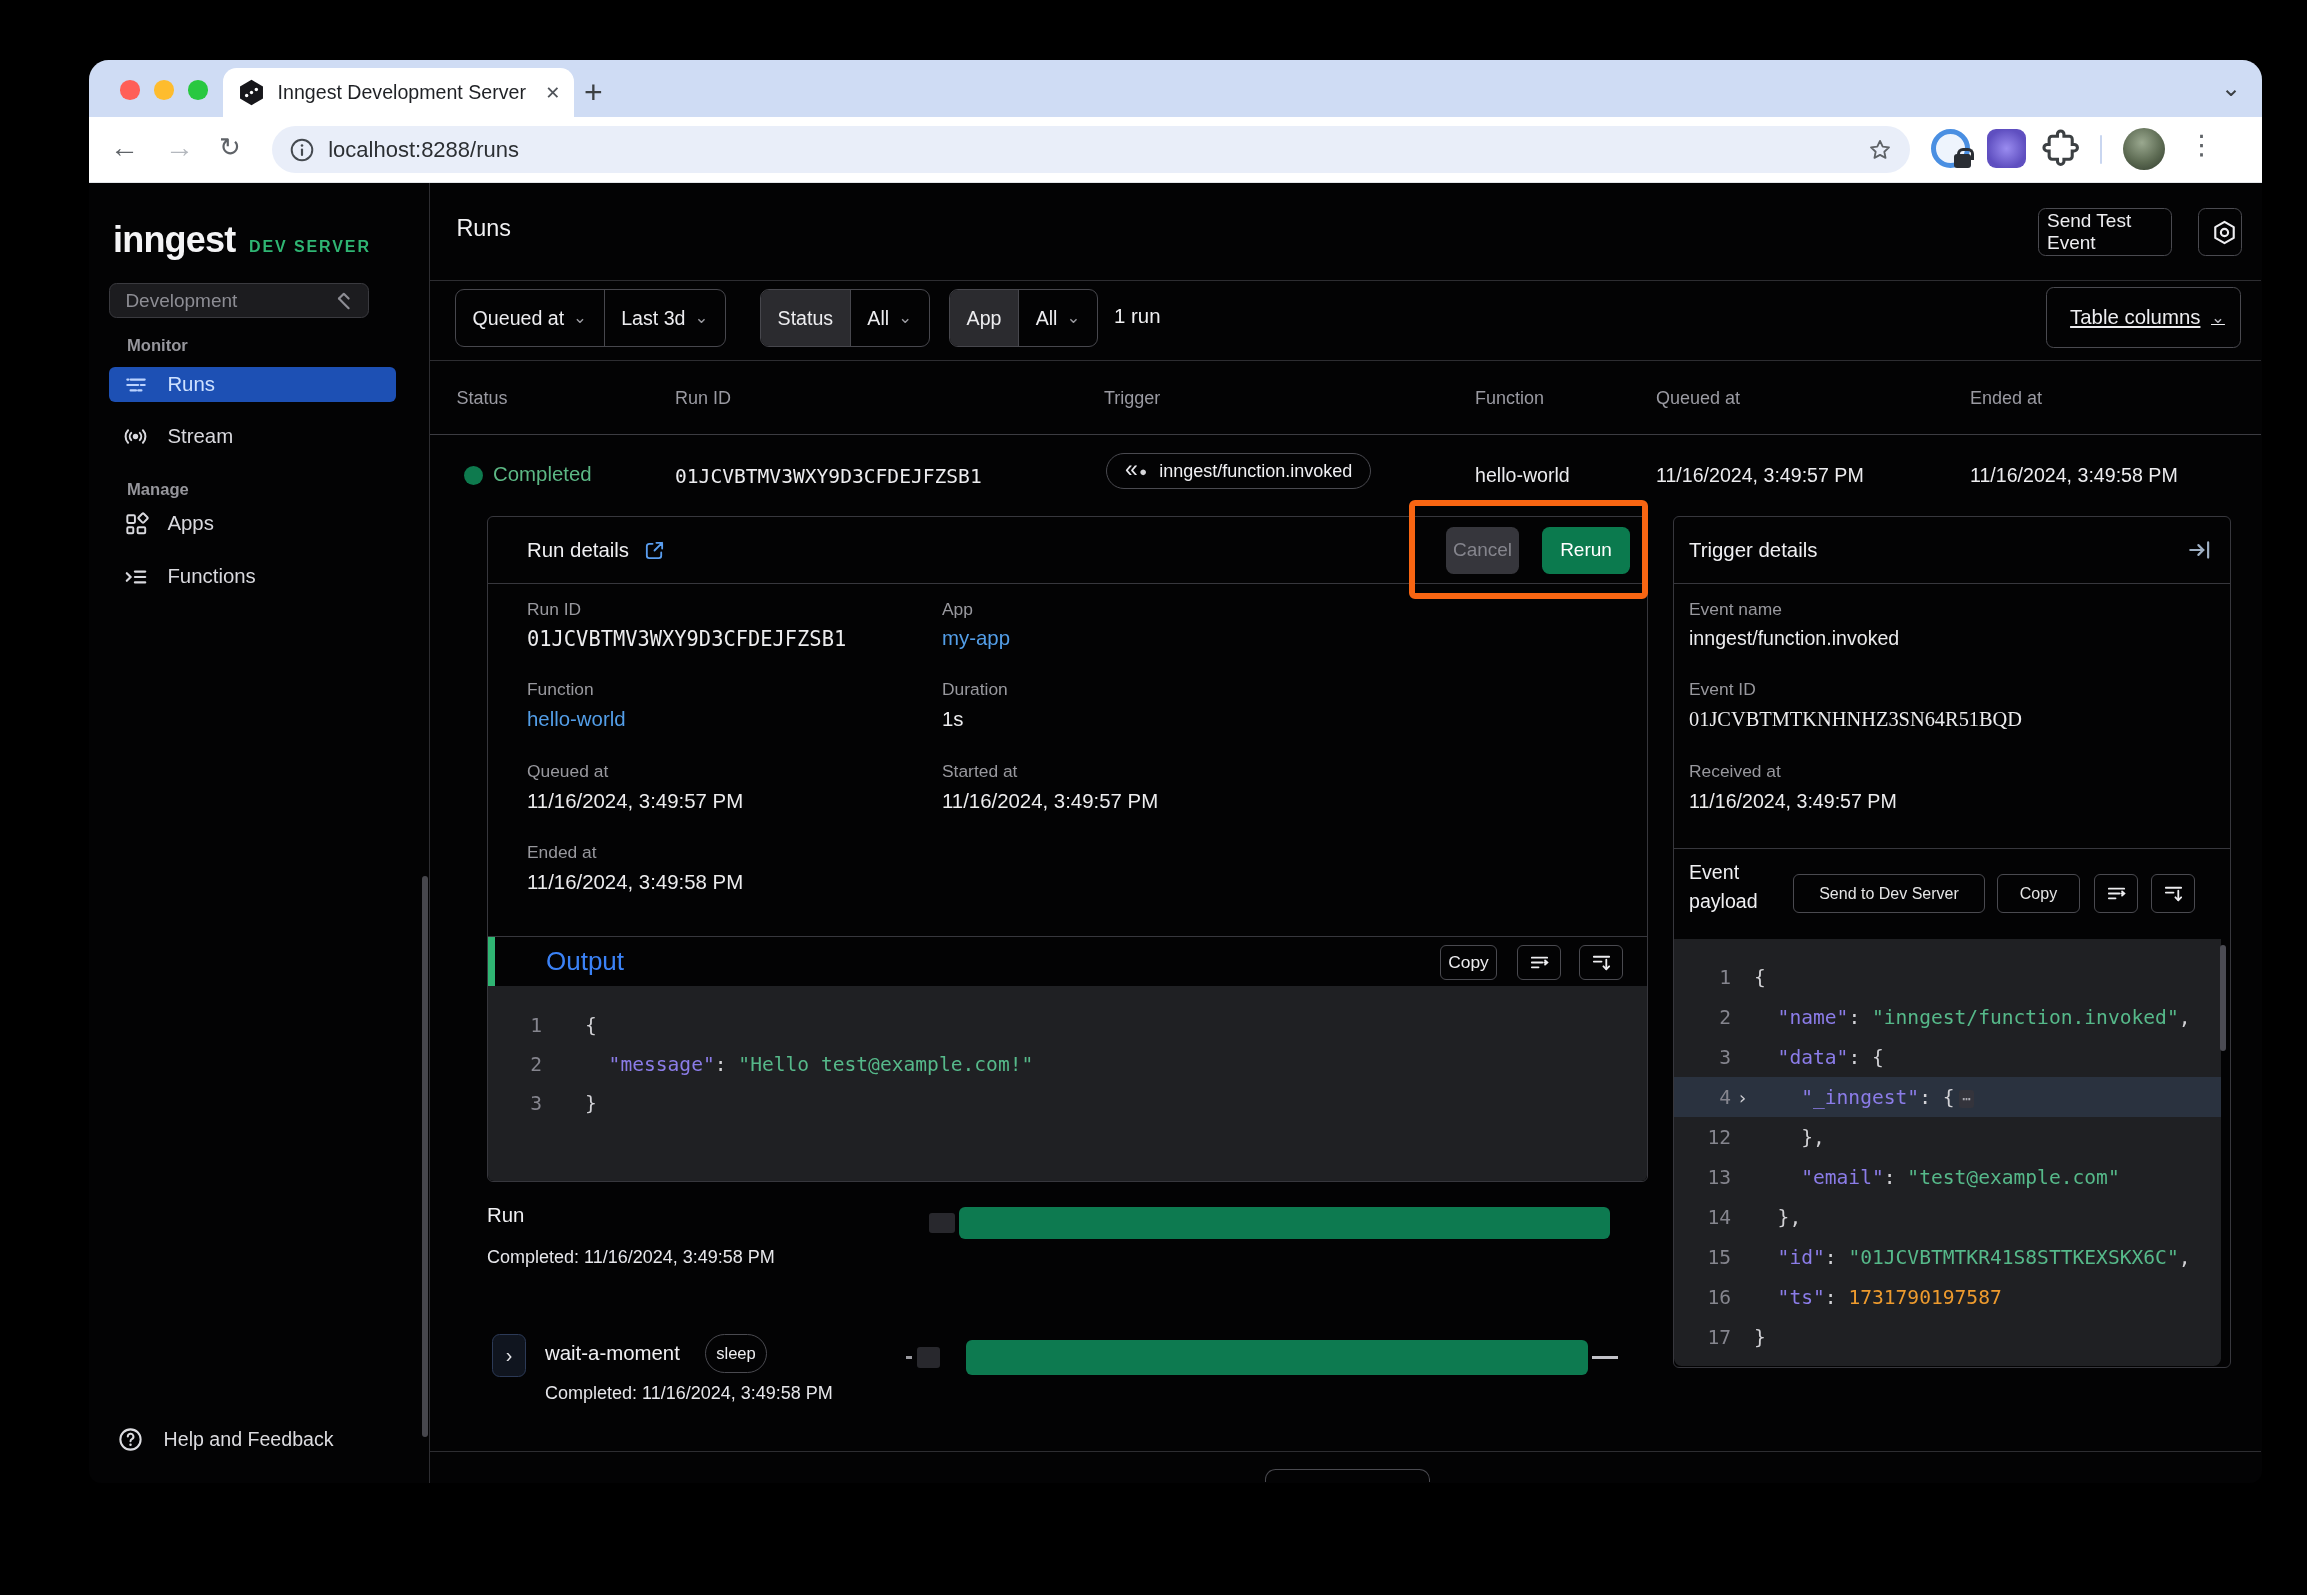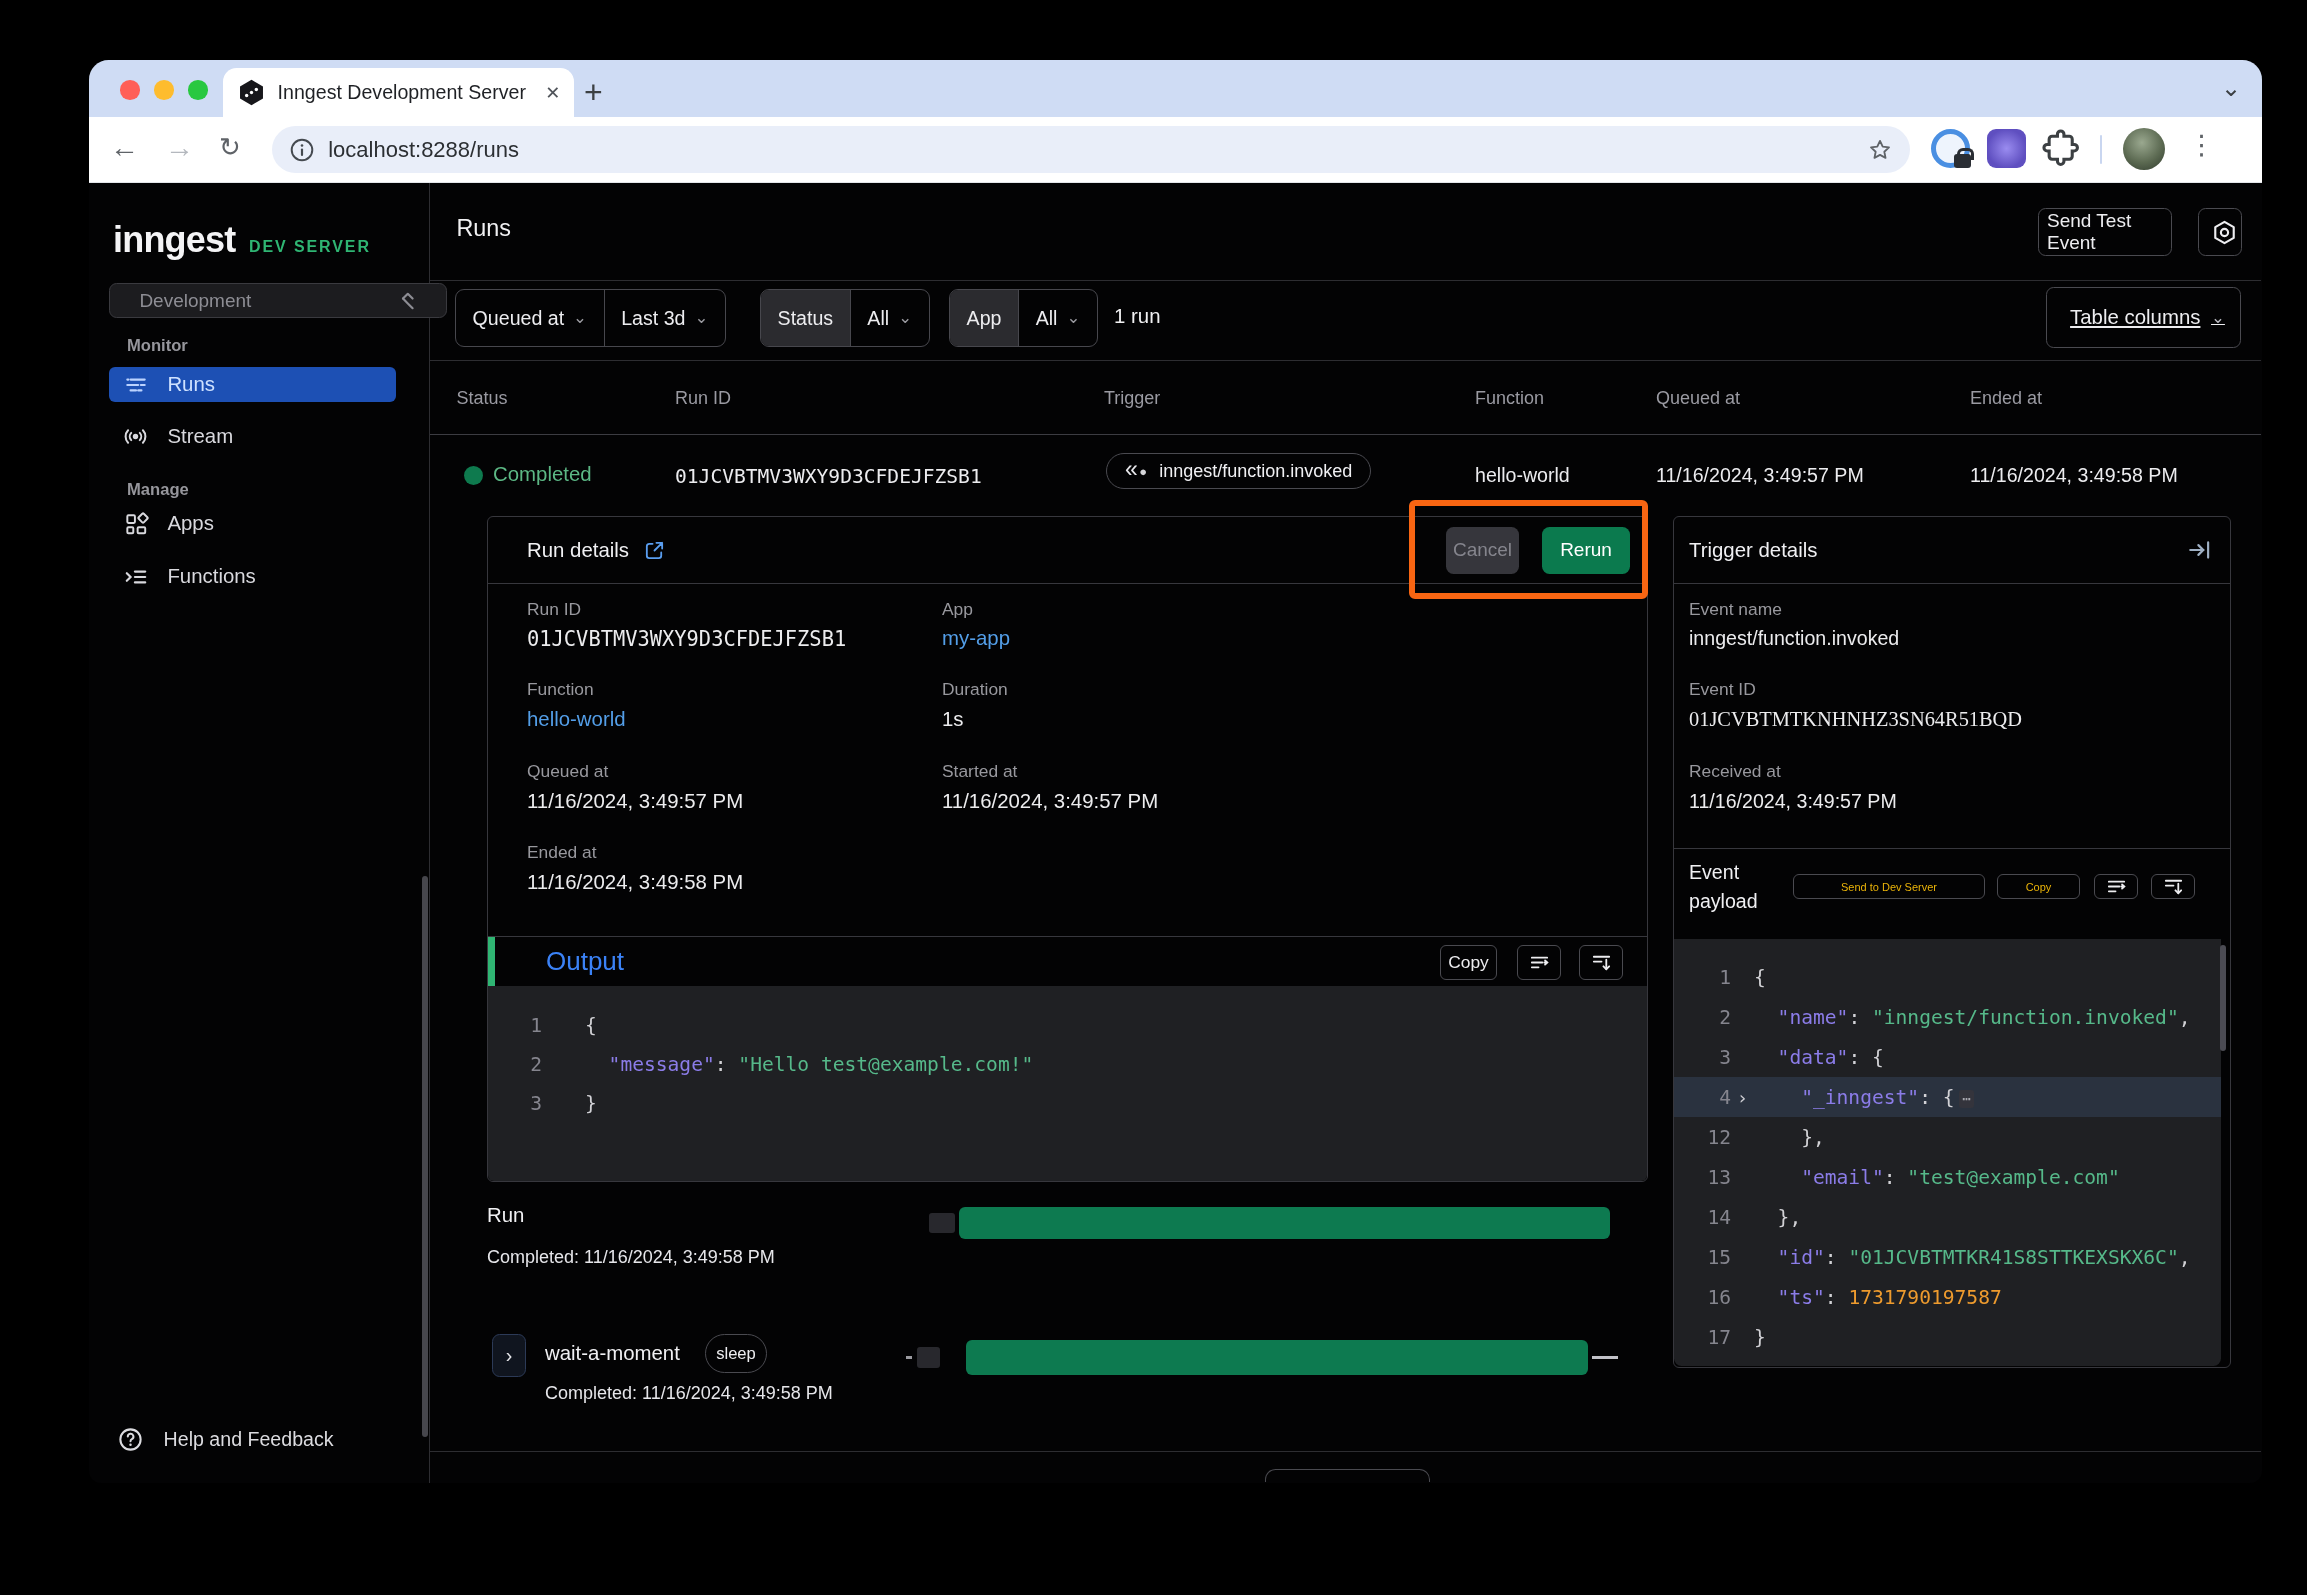--- a/index.html
+++ b/index.html
@@ -37,21 +37,21 @@
   .tb-divider{position:absolute;left:2011px;top:18px;width:2.3px;height:29px;background:#c9d6f0;border-radius:1.5px;}
   .avatar{position:absolute;left:2034px;top:10.6px;width:42px;height:42px;border-radius:50%;background:radial-gradient(circle at 45% 35%,#9aa88f 0%,#5c6a52 55%,#2f3a2c 100%);}
   .kebab{position:absolute;left:2099px;top:12px;font-size:27px;color:#5f6368;letter-spacing:0;}
 
   
   .content{position:absolute;left:0;top:123px;right:0;bottom:0;background:var(--c-window-bg,#030304);}
   .sidebar{position:absolute;left:0;top:0;width:341px;bottom:0;border-right:0.8px solid var(--c-border,#2d2d31);}
   .logo-row{position:absolute;left:24px;top:36px;display:flex;align-items:baseline;}
   .logo{font-size:36px;font-weight:800;color:#f4f4f6;letter-spacing:-0.8px;}
   .logo-badge{margin-left:13.6px;font-size:16px;font-weight:600;letter-spacing:1.9px;color:var(--c-brand-green,#2fb573);}
-  .env-select{position:absolute;left:20.4px;top:100px;width:338px;height:35px;border-radius:7.6px;background:#1c1c1f;border:0.8px solid #3a3a3f;display:flex;align-items:center;padding:0 29px;justify-content:space-between;}
+  .env-select{position:absolute;left:20.4px;top:100px;width:260px;height:35px;border-radius:7.6px;background:#1c1c1f;border:0.8px solid #3a3a3f;display:flex;align-items:center;padding:0 15px;justify-content:space-between;}
   .env-select span{font-size:19px;color:#8d8d94;flex:1;}
   .side-label{position:absolute;left:38px;font-size:16.6px;font-weight:600;color:#96969c;}
   .side-item{position:absolute;left:20.4px;width:287px;height:35px;border-radius:6px;display:flex;align-items:center;padding-left:13px;}
   .side-item .s-ic{width:27px;height:27px;flex:none;display:flex;align-items:center;justify-content:center;}
   .side-item span.lbl{margin-left:18px;font-size:20.4px;color:#d9d9de;}
   .side-item.active{background:var(--c-sidebar-active-bg,#1d50b4);}
   .side-item.active span.lbl{color:var(--c-sidebar-active-text,#cfe2ff);font-weight:500;}
   .side-help{position:absolute;left:28px;top:1243px;display:flex;align-items:center;}
   .side-help span.lbl{margin-left:19.6px;font-size:19.6px;color:#dcdce0;}
   .main-scroll-thumb{position:absolute;right:0.8px;top:693px;width:6px;height:561px;background:#46464c;border-radius:3px;}
@@ -160,21 +160,21 @@
   .panel-hd .t{margin-left:15px;font-size:20.4px;color:#f0f0f3;flex:1;}
   .collapse-ic{margin-right:16.6px;width:26px;height:26px;}
   .p-label{position:absolute;left:15px;font-size:17.4px;color:var(--c-muted-text,#98989e);}
   .p-value{position:absolute;left:15px;font-size:19.6px;color:#ececee;font-weight:500;}
   .p-value.mono{font-family:Liberation Serif, serif;font-weight:400;font-size:20.4px;}
   .pr1l{top:82px;}.pr1v{top:110px;}
   .pr2l{top:162px;}.pr2v{top:191px;}
   .pr3l{top:244px;}.pr3v{top:273px;}
   .payload-divider{position:absolute;left:0;top:331px;right:0;height:0.8px;background:#37373d;}
   .payload-title{position:absolute;left:15px;top:341px;width:113px;font-size:19.6px;line-height:29px;color:#f0f0f3;}
-  .pl-btn{position:absolute;top:357px;height:25px;border:0.8px solid #4a4a50;border-radius:6px;color:#eab308;font-size:11px;display:flex;align-items:center;justify-content:center;}
+  .pl-btn{position:absolute;top:357px;height:39px;border:0.8px solid #4a4a50;border-radius:6px;color:#e5e5e5;font-size:16px;display:flex;align-items:center;justify-content:center;}
   .pl-send{left:119px;width:192px;}
   .pl-copy{left:323px;width:83px;}
   .pl-wrap{left:420px;width:44px;}
   .pl-pull{left:477px;width:44px;}
   .cb-payload{left:0;top:422px;width:547px;height:427px;border-radius:0 0 7.6px 7.6px;padding-top:18px;}
   .cb-payload .ln{width:57px;}
   .cb-payload .chev{width:23px;}
   .cb-payload .code-line{height:40px;}
   .payload-scroll{position:absolute;right:4.5px;top:428px;width:6px;height:106px;background:#4b4b53;border-radius:3px;z-index:3;}
 

